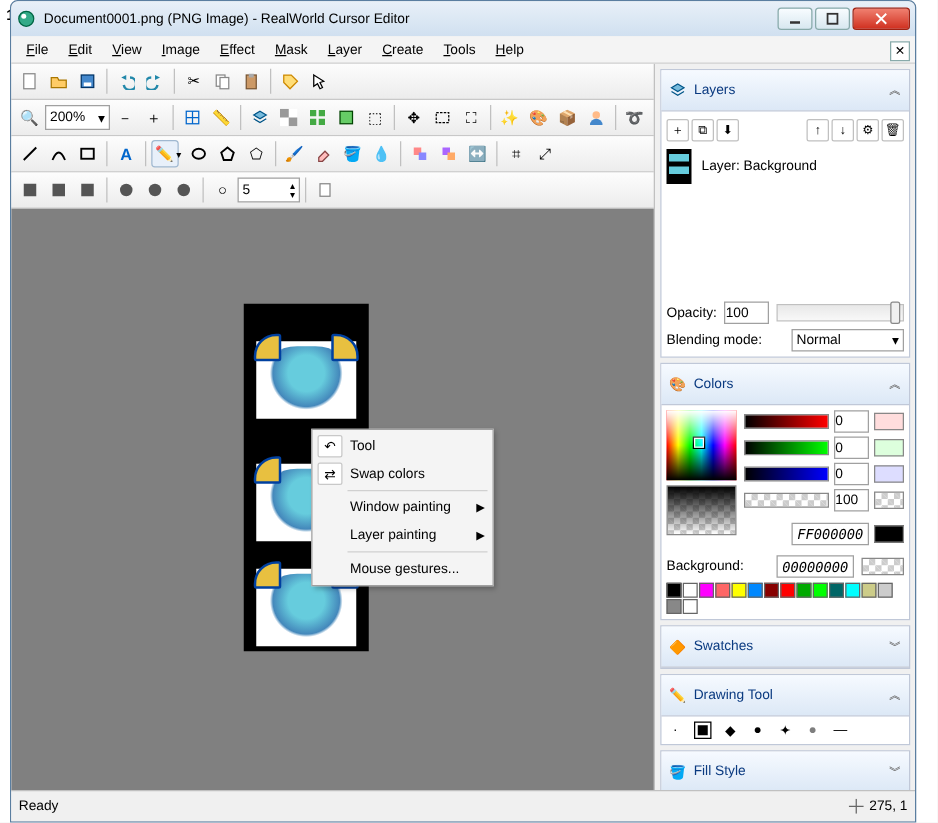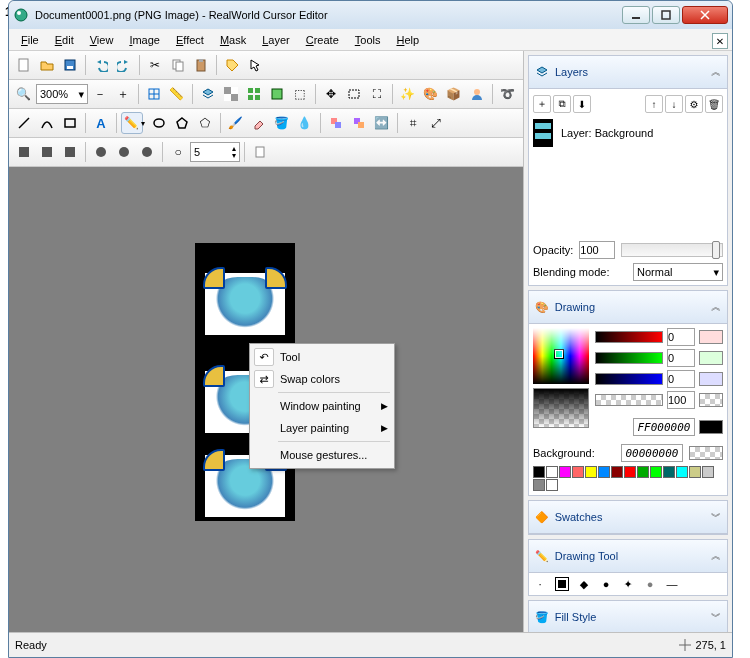--- a/index.html
+++ b/index.html
@@ -175,21 +175,21 @@
         <span class="tbtn">
             <svg width="14" height="14">
               <path d="M3 2l8 5-3 1 2 4-2 1-2-4-3 2z" fill="#fff" stroke="#000"></path>
             </svg>
           </span>
       </div>
 
       <div class="toolbar">
         <span class="tbtn">🔍</span>
         <span class="zoom-combo">
-            <span>300%</span>
+            <span>200%</span>
             <span>▾</span>
           </span>
         <span class="tbtn">－</span>
         <span class="tbtn">＋</span>
         <span class="tsep"></span>
         <span class="tbtn">
             <svg width="14" height="14">
               <rect x="2" y="2" width="10" height="10" fill="none" stroke="#06c"></rect>
               <path d="M7 2v10M2 7h10" stroke="#06c"></path>
             </svg>
@@ -433,21 +433,21 @@
                 <span>Normal</span>
                 <span>▾</span>
               </span>
           </div>
         </div>
       </div>
 
       <div class="panel">
         <div class="panel-hd">
           <span>🎨</span>
-          <span>Drawing</span>
+          <span>Colors</span>
           <span class="collapse">︽</span>
         </div>
         <div class="panel-bd">
           <div class="color-area">
             <div style="display:flex;flex-direction:column;gap:4px">
               <div class="hue-box">
                   <div style="position:absolute;left:22px;top:22px;width:8px;height:8px;border:1px solid #fff;box-shadow:0 0 0 1px #000"></div>
                 </div>
               <div class="checker" style="width:56px;height:40px;border:1px solid #888;position:relative">
                   <div style="position:absolute;inset:0;background:linear-gradient(to bottom,#000,transparent)"></div>

